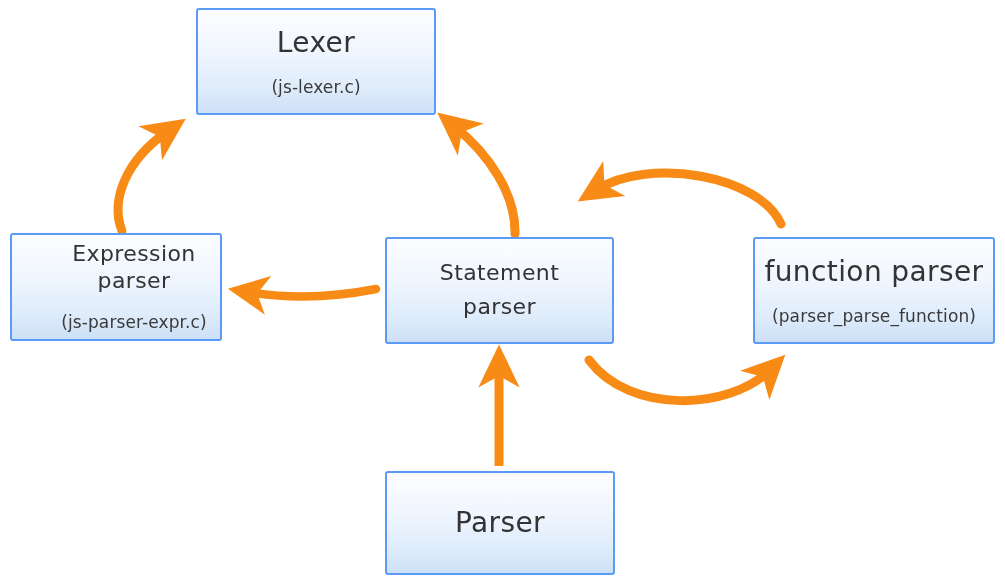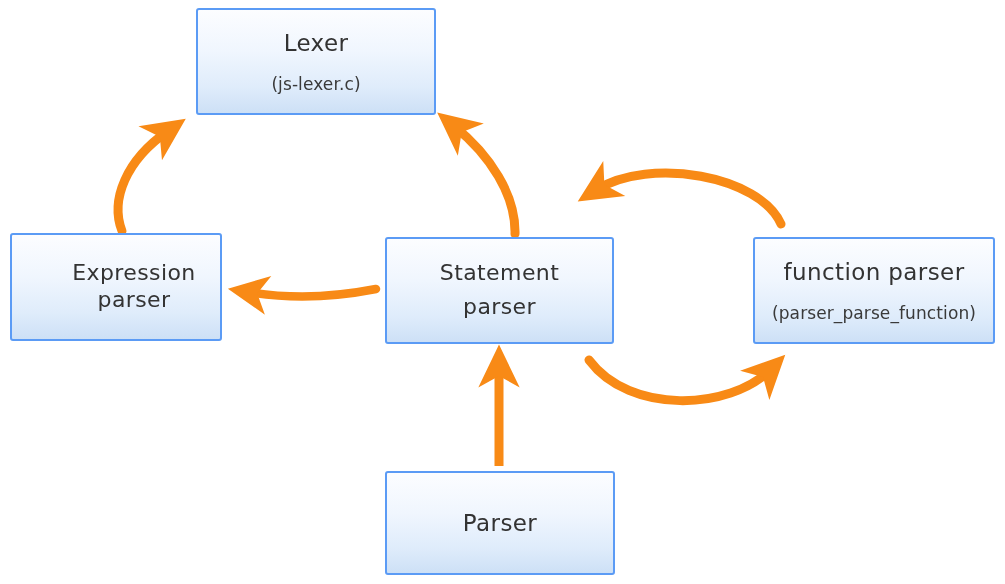--- a/index.html
+++ b/index.html
@@ -25,21 +25,21 @@
     background: linear-gradient(to bottom, #fcfdff 0%, #f0f6fe 40%, #dfecfb 75%, #cde0f6 100%);
     display: flex;
     flex-direction: column;
     align-items: center;
     justify-content: center;
     text-align: center;
     color: #3b3b3b;
     line-height: 1.22;
   }
   .node .title {
-    font-size: 23px;
+    font-size: 28px;
     letter-spacing: 0.4px;
     color: #333333;
     white-space: nowrap;
   }
   .node .sub {
     font-size: 17px;
     letter-spacing: 0.1px;
     color: #3a3a3a;
     white-space: nowrap;
     margin-top: 17px;
@@ -87,20 +87,21 @@
   </svg>
 
   <div class="node" style="left:196px; top:8px; width:240px; height:107px;">
     <div class="title">Lexer</div>
     <div class="sub">(js-lexer.c)</div>
   </div>
 
   <div class="node three-line" style="left:10px; top:233px; width:212px; height:108px;padding-left:36px;">
     <div class="title">Expression</div>
     <div class="title2">parser</div>
+    <div class="sub">(js-parser-expr.c)</div>
   </div>
 
   <div class="node three-line" style="left:385px; top:237px; width:229px; height:107px;gap:7px;">
     <div class="title">Statement</div>
     <div class="title2">parser</div>
   </div>
 
   <div class="node" style="left:753px; top:237px; width:242px; height:107px;">
     <div class="title">function parser</div>
     <div class="sub">(parser_parse_function)</div>

